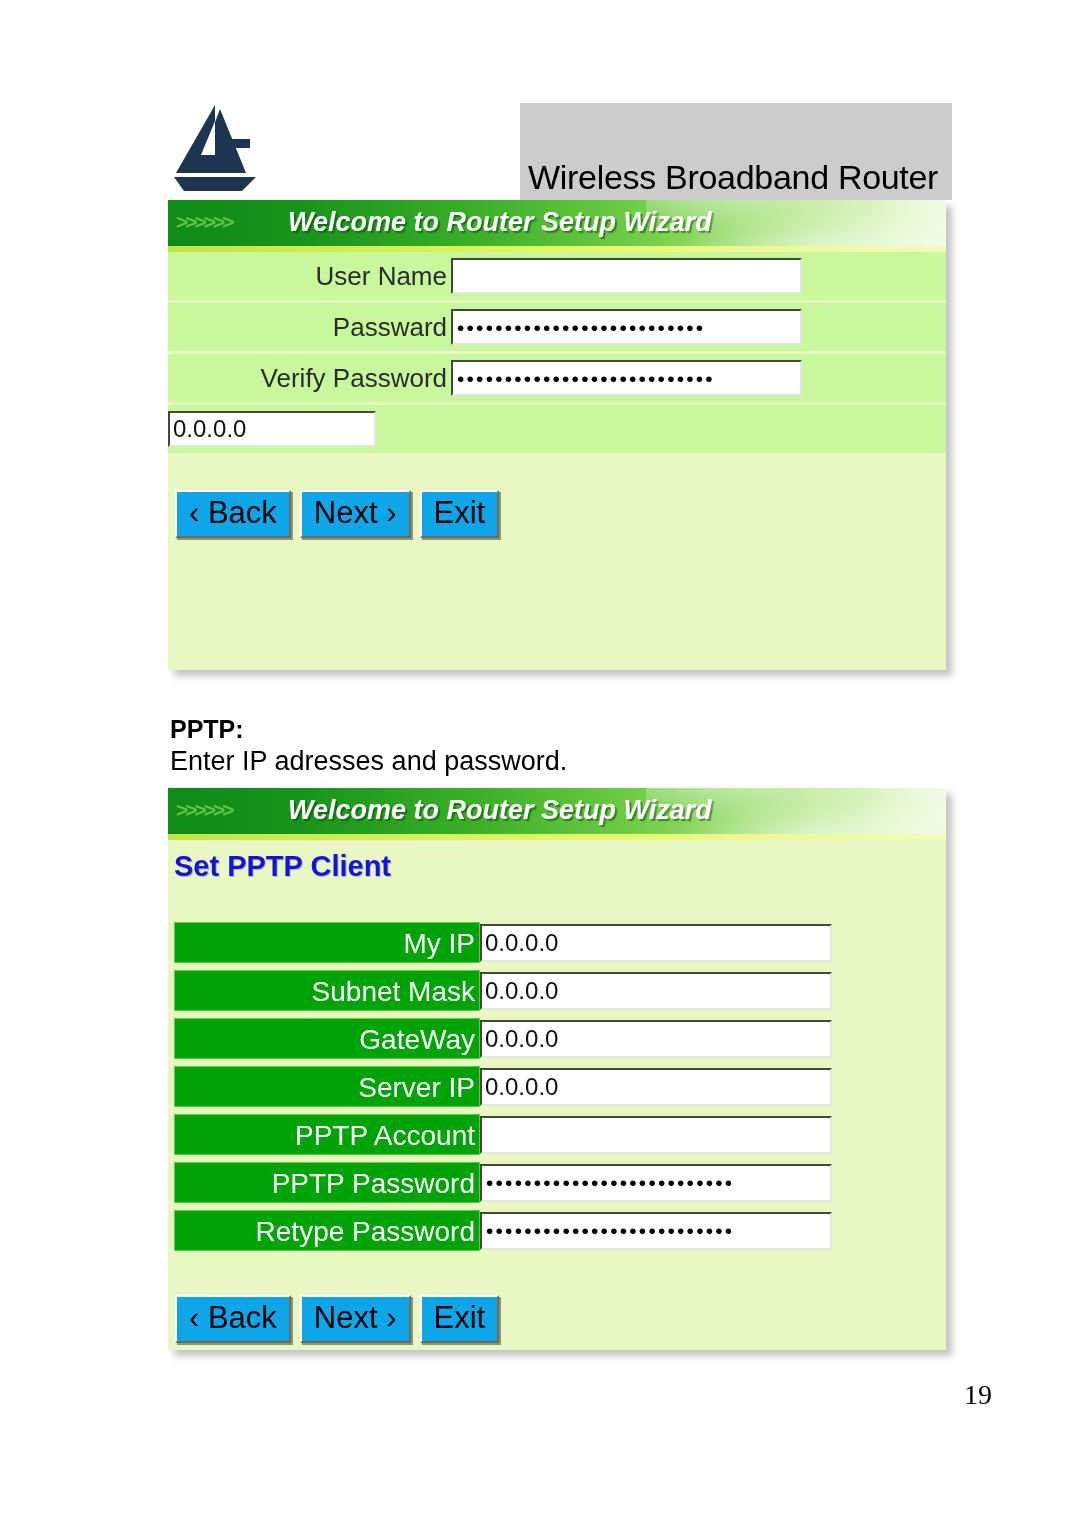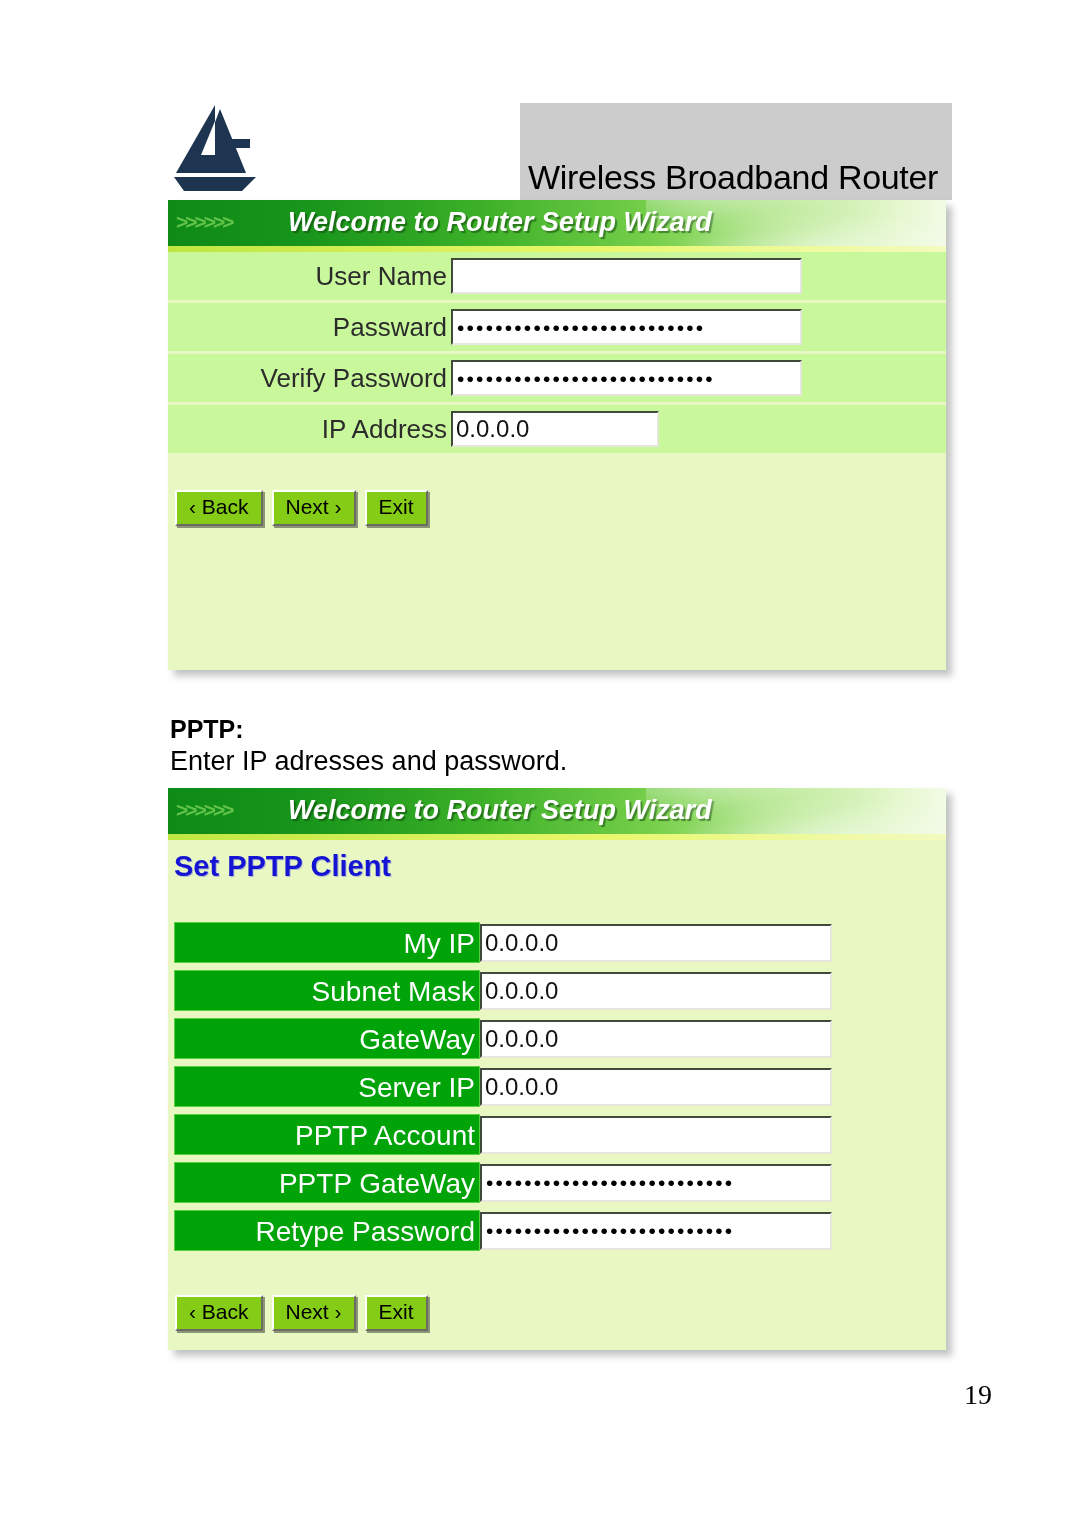--- a/index.html
+++ b/index.html
@@ -180,27 +180,27 @@
   
   .button-bar {
     display: flex;
     align-items: center;
     gap: 9px;
     padding-left: 7px;
   }
   #panel-pppoe .button-bar { padding-top: 34px; }
   #panel-pptp  .button-bar { padding-top: 38px; }
   .win-button {
-    background: #84cc16;
+    background: #0ea5e9;
     border-top: 2px solid #ffffff;
     border-left: 2px solid #ffffff;
     border-right: 2px solid #6b6b63;
     border-bottom: 2px solid #6b6b63;
     box-shadow: 2px 2px 0 rgba(60,70,55,0.55);
-    font-size: 21px;
+    font-size: 31px;
     color: #000000;
     padding: 3px 12px 5px 12px;
     white-space: nowrap;
     font-family: "Liberation Sans", sans-serif;
     cursor: default;
   }
 
   
   #pptp-intro {
     position: absolute;
@@ -274,21 +274,20 @@
     </div>
 
     <div class="form-row">
       <div class="row-label">Verify Password</div>
       <div class="field-box wide">
         <span class="field-dots">•••••••••••••••••••••••••••</span>
       </div>
     </div>
 
     <div class="form-row">
-      <div class="row-label">IP Address</div>
       <div class="field-box narrow">
         <span class="field-value">0.0.0.0</span>
       </div>
     </div>
 
   </div>
 
   <div class="button-bar">
     <div class="win-button">‹ Back</div>
     <div class="win-button">Next ›</div>
@@ -342,21 +341,21 @@
     </div>
 
     <div class="form-row">
       <div class="row-label">PPTP Account</div>
       <div class="field-box">
         <span class="field-value"></span>
       </div>
     </div>
 
     <div class="form-row">
-      <div class="row-label">PPTP GateWay</div>
+      <div class="row-label">PPTP Password</div>
       <div class="field-box">
         <span class="field-dots">••••••••••••••••••••••••••</span>
       </div>
     </div>
 
     <div class="form-row">
       <div class="row-label">Retype Password</div>
       <div class="field-box">
         <span class="field-dots">••••••••••••••••••••••••••</span>
       </div>

